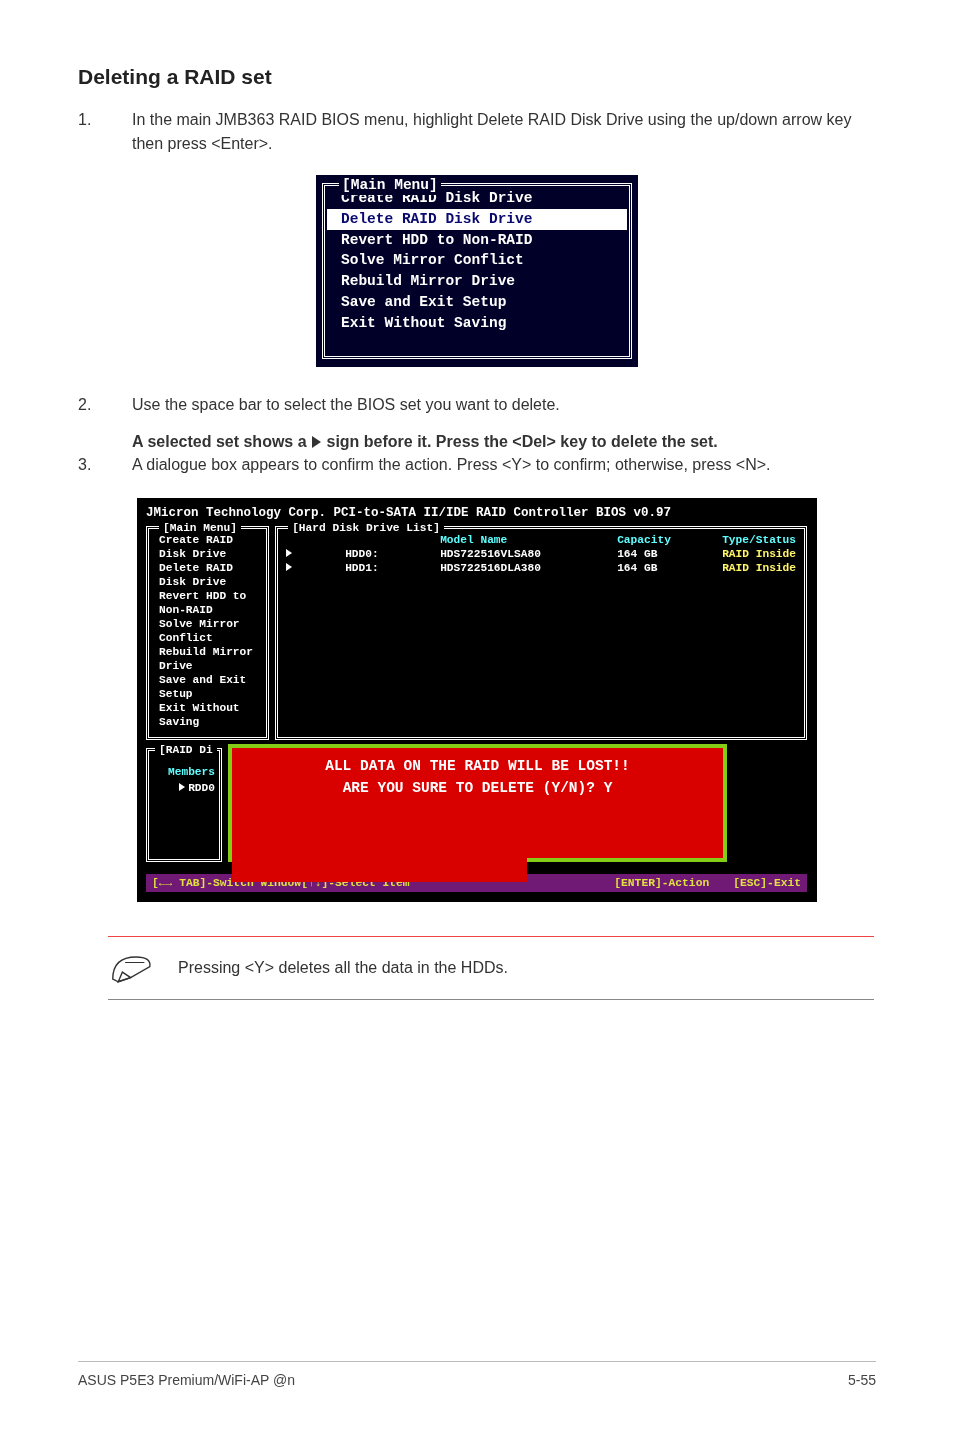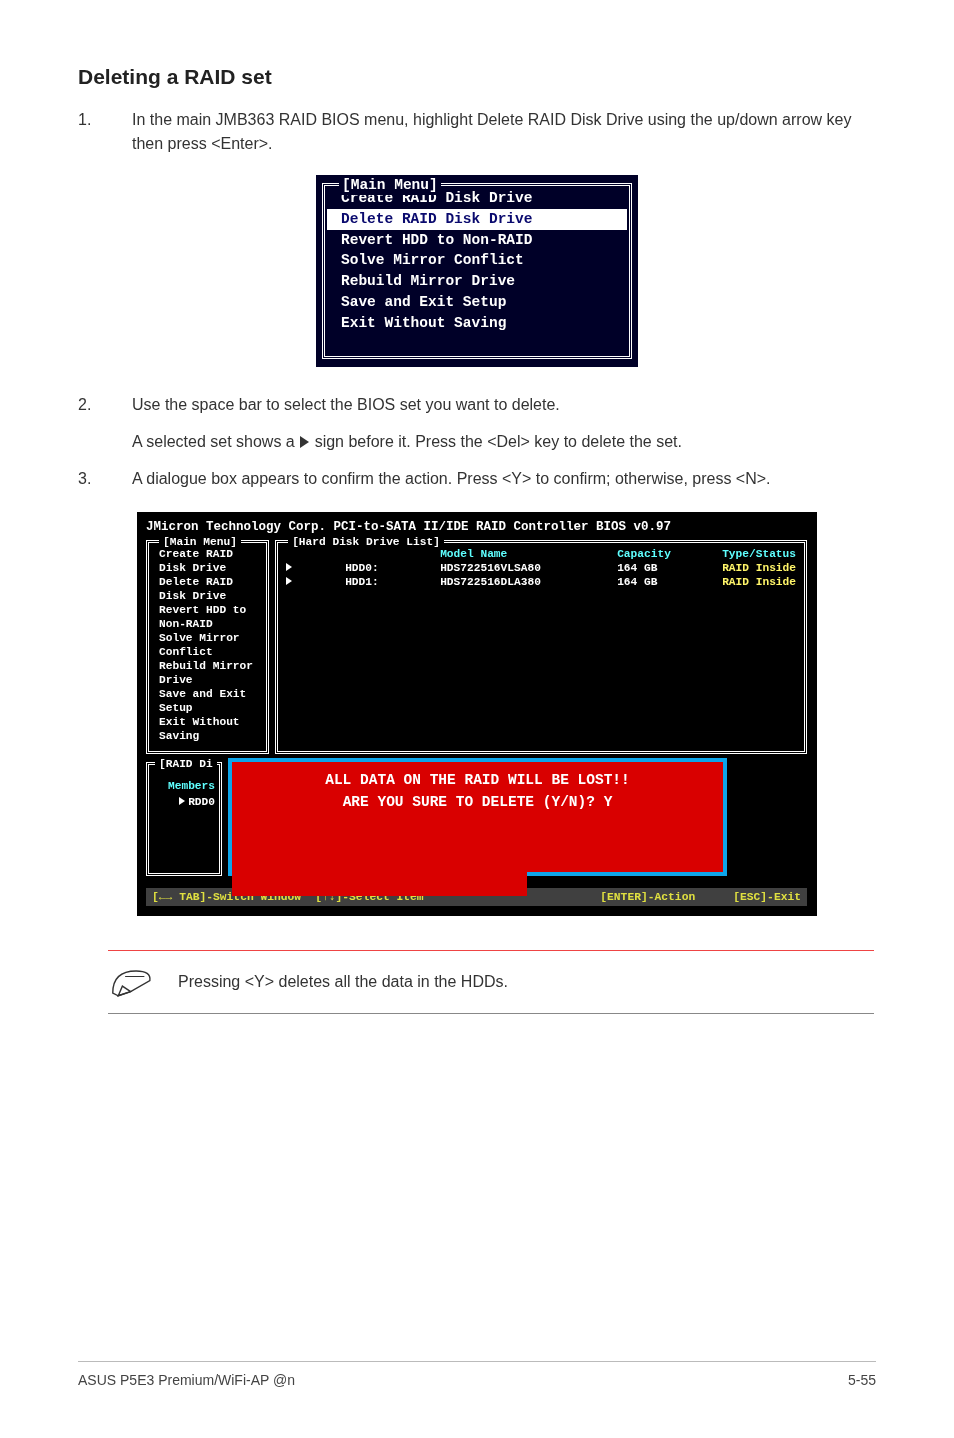--- a/index.html
+++ b/index.html
@@ -32,22 +32,22 @@
   .inst-num {
     flex: 0 0 30px;
     color: #333;
   }
   .inst-text {
     flex: 1;
     color: #333;
   }
   .indent-text {
     margin-left: 54px;
-    margin-bottom: 14px;
     color: #333;
+    font-weight: bold;
   }
   .menu-line {
     padding: 1px 14px;
     color: #fff;
   }
   .menu-line.selected {
     background: #fff;
     color: #0a0a6e;
   }
   .bios-small-box {
@@ -147,21 +147,21 @@
     box-sizing: border-box;
     text-align: right;
   }
   .panel-raid .panel-title { left: 6px; }
   .raid-members { color: #5fffff; margin-top: 6px; }
   .raid-entry { color: #fff; margin-top: 2px; }
 
   .red-box {
     flex: 1;
     background: #d90000;
-    border: 4px solid #0ea5e9;
+    border: 4px solid #84cc16;
     color: #fff;
     font-size: 14.5px;
     font-weight: bold;
     text-align: center;
     padding: 8px 4px 6px 4px;
     line-height: 1.5;
     position: relative;
     z-index: 2;
     margin-right: 80px;
     margin-top: -4px;
@@ -173,26 +173,25 @@
     right: 40%;
     bottom: -24px;
     height: 24px;
     background: #d90000;
   }
   .redbox-stub {
     height: 60px;
   }
 
   .keybar {
-    background: #404040;
+    background: #701a75;
     color: #e0e040;
     padding: 2px 6px;
     margin-top: 12px;
     display: flex;
-    gap: 14px;
     font-size: 11.3px;
   }
   .keybar span { white-space: nowrap; }
   .kb-enter { margin-left: auto; margin-right: 24px; }
 
   .tri {
     display: inline-block;
     width: 0; height: 0;
     border-top: 6px solid transparent;
     border-bottom: 6px solid transparent;

